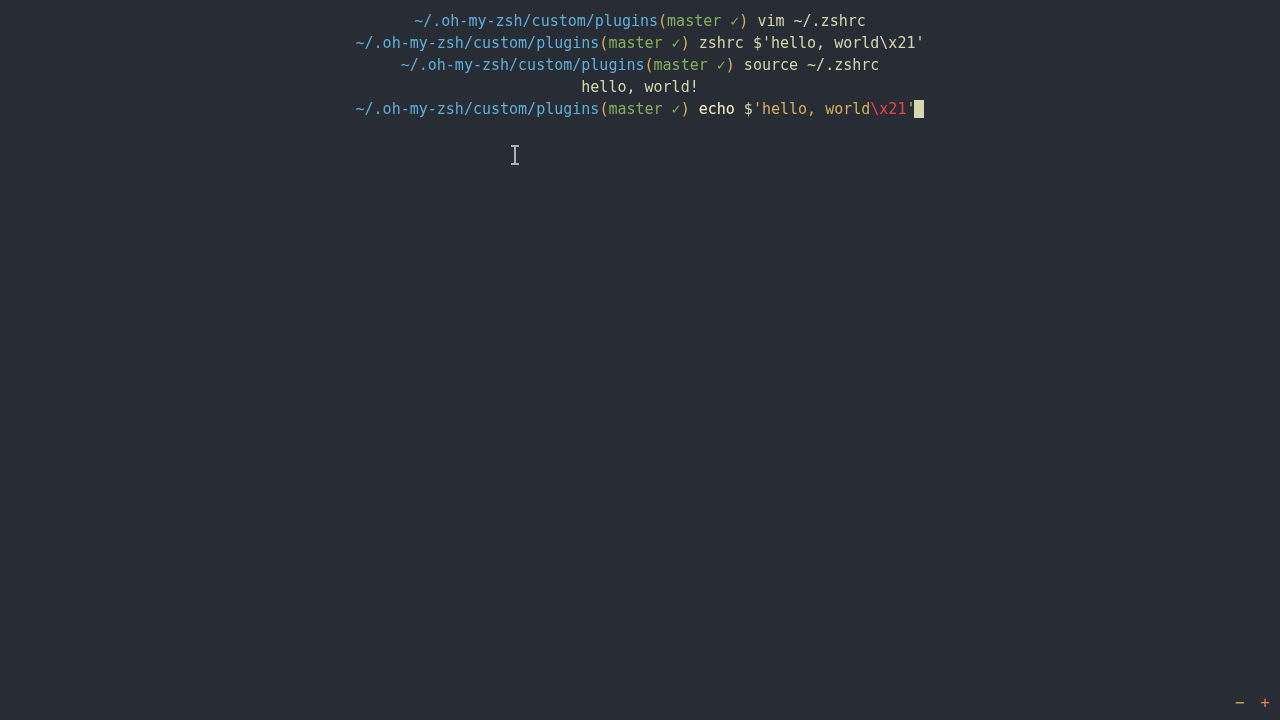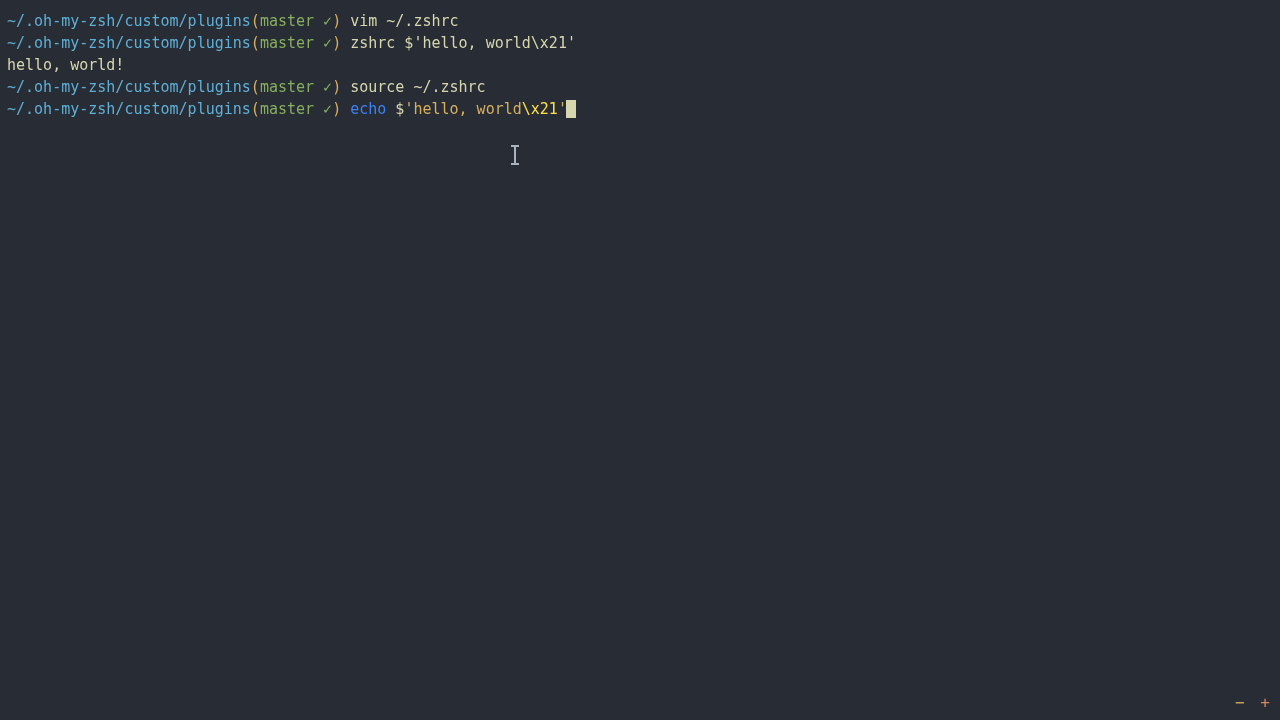--- a/index.html
+++ b/index.html
@@ -13,20 +13,21 @@
       background: #282c34;
       font-family: 'Menlo', 'Monaco', 'Consolas', monospace;
       font-size: 15px;
       line-height: 22px;
       color: #abb2bf;
       overflow: hidden;
       position: relative;
     }
     .terminal {
       padding: 10px 7px;
+      text-align: center;
     }
     .line {
       white-space: pre;
     }
     .prompt-path {
       color: #5fafd7;
     }
     .prompt-paren {
       color: #d7af5f;
     }
@@ -39,27 +40,27 @@
     .cmd {
       color: #d7d7af;
     }
     .output {
       color: #d7d7af;
     }
     .hl-default {
       color: #d7d7af;
     }
     .hl-builtin {
-      color: #3b82f6;
+      color: #fef9c3;
     }
     .hl-string {
       color: #d7af5f;
     }
     .hl-escape {
-      color: #fde047;
+      color: #ef4444;
     }
     .cursor-block {
       display: inline-block;
       width: 10px;
       height: 18px;
       background: #d7d7af;
       vertical-align: text-bottom;
       margin-left: -1px;
     }
     .text-cursor {
@@ -105,22 +106,22 @@
     }
     .minus { color: #d7af5f; }
     .plus { color: #d7875f; }
   </style>
 </head>
 <body>
 
 <div class="terminal">
   <div class="line"><span class="prompt-path">~/.oh-my-zsh/custom/plugins</span><span class="prompt-paren">(</span><span class="prompt-branch">master</span><span class="prompt-check"> ✓</span><span class="prompt-paren">)</span> <span class="cmd">vim ~/.zshrc</span></div>
   <div class="line"><span class="prompt-path">~/.oh-my-zsh/custom/plugins</span><span class="prompt-paren">(</span><span class="prompt-branch">master</span><span class="prompt-check"> ✓</span><span class="prompt-paren">)</span> <span class="cmd">zshrc $'hello, world\x21'</span></div>
+  <div class="line"><span class="prompt-path">~/.oh-my-zsh/custom/plugins</span><span class="prompt-paren">(</span><span class="prompt-branch">master</span><span class="prompt-check"> ✓</span><span class="prompt-paren">)</span> <span class="cmd">source ~/.zshrc</span></div>
   <div class="line output">hello, world!</div>
-  <div class="line"><span class="prompt-path">~/.oh-my-zsh/custom/plugins</span><span class="prompt-paren">(</span><span class="prompt-branch">master</span><span class="prompt-check"> ✓</span><span class="prompt-paren">)</span> <span class="cmd">source ~/.zshrc</span></div>
   <div class="line"><span class="prompt-path">~/.oh-my-zsh/custom/plugins</span><span class="prompt-paren">(</span><span class="prompt-branch">master</span><span class="prompt-check"> ✓</span><span class="prompt-paren">)</span> <span class="hl-builtin">echo</span><span class="hl-default"> $</span><span class="hl-string">'</span><span class="hl-string">hello, world</span><span class="hl-escape">\x21</span><span class="hl-string">'</span><span class="cursor-block"></span></div>
 </div>
 
 <div class="text-cursor">
   <span class="cap-top"></span>
   <span class="cap-bottom"></span>
 </div>
 
 <div class="bottom-right">
   <span class="minus">−</span>

